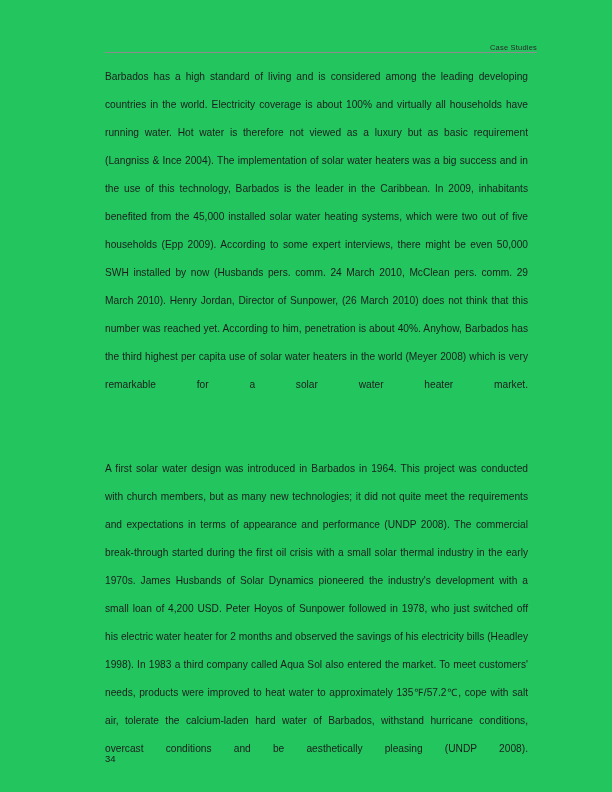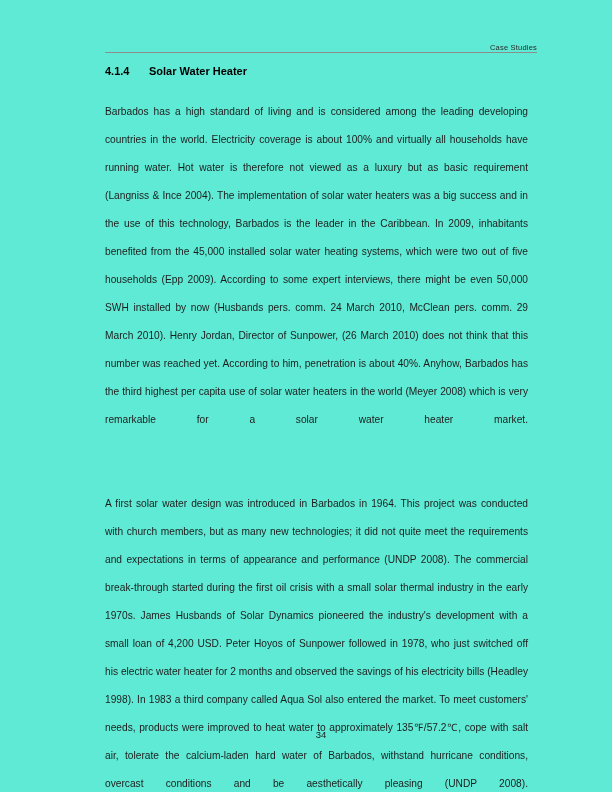--- a/index.html
+++ b/index.html
@@ -13,21 +13,21 @@
     font-family: "Liberation Sans", sans-serif;
     color: #1a1a1a;
     -webkit-font-smoothing: antialiased;
   }
 
   .page {
     position: relative;
     width: 612px;
     height: 792px;
     box-sizing: border-box;
-    background: #5eead4;
+    background: #22c55e;
     overflow: hidden;
   }
 
   
   .page-header {
     position: absolute;
     left: 105px;
     top: 36px;
     width: 432px;
     text-align: right;
@@ -87,43 +87,40 @@
   p.body-par::after {
     content: "";
     display: inline-block;
     width: 100%;
   }
 
   
   .page-number {
     position: absolute;
     left: 105px;
-    top: 728px;
+    top: 752px;
     width: 432px;
-    text-align: center;
+    text-align: left;
     font-size: 9.5px;
     color: #1d1d1d;
     line-height: 13px;
   }
 </style>
 </head>
 <body>
 
 <div class="page">
 
   <div class="page-header">
     <span class="header-text">Case Studies</span>
   </div>
   <div class="header-rule"></div>
 
   <div class="content">
 
-    <h2 class="section-heading">
-      <span class="sec-num">4.1.4</span><span>Solar Water Heater</span>
-    </h2>
 
     <p class="body-par">Barbados has a high standard of living and is considered among the leading developing countries in the world. Electricity coverage is about 100% and virtually all households have running water. Hot water is therefore not viewed as a luxury but as basic requirement (Langniss &amp; Ince 2004). The implementation of solar water heaters was a big success and in the use of this technology, Barbados is the leader in the Caribbean. In 2009, inhabitants benefited from the 45,000 installed solar water heating systems, which were two out of five households (Epp 2009). According to some expert interviews, there might be even 50,000 SWH installed by now (Husbands pers. comm. 24 March 2010, McClean pers. comm. 29 March 2010). Henry Jordan, Director of Sunpower, (26 March 2010) does not think that this number was reached yet. According to him, penetration is about 40%. Anyhow, Barbados has the third highest per capita use of solar water heaters in the world (Meyer 2008) which is very remarkable for a solar water heater market.</p>
     <p class="body-par">A first solar water design was introduced in Barbados in 1964. This project was conducted with church members, but as many new technologies; it did not quite meet the requirements and expectations in terms of appearance and performance (UNDP 2008). The commercial break-through started during the first oil crisis with a small solar thermal industry in the early 1970s. James Husbands of Solar Dynamics pioneered the industry's development with a small loan of 4,200 USD. Peter Hoyos of Sunpower followed in 1978, who just switched off his electric water heater for 2 months and observed the savings of his electricity bills (Headley 1998). In 1983 a third company called Aqua Sol also entered the market. To meet customers' needs, products were improved to heat water to approximately 135℉/57.2℃, cope with salt air, tolerate the calcium-laden hard water of Barbados, withstand hurricane conditions, overcast conditions and be aesthetically pleasing (UNDP 2008).</p>
 
   </div>
 
   <div class="page-number">34</div>
 
 </div>
 

